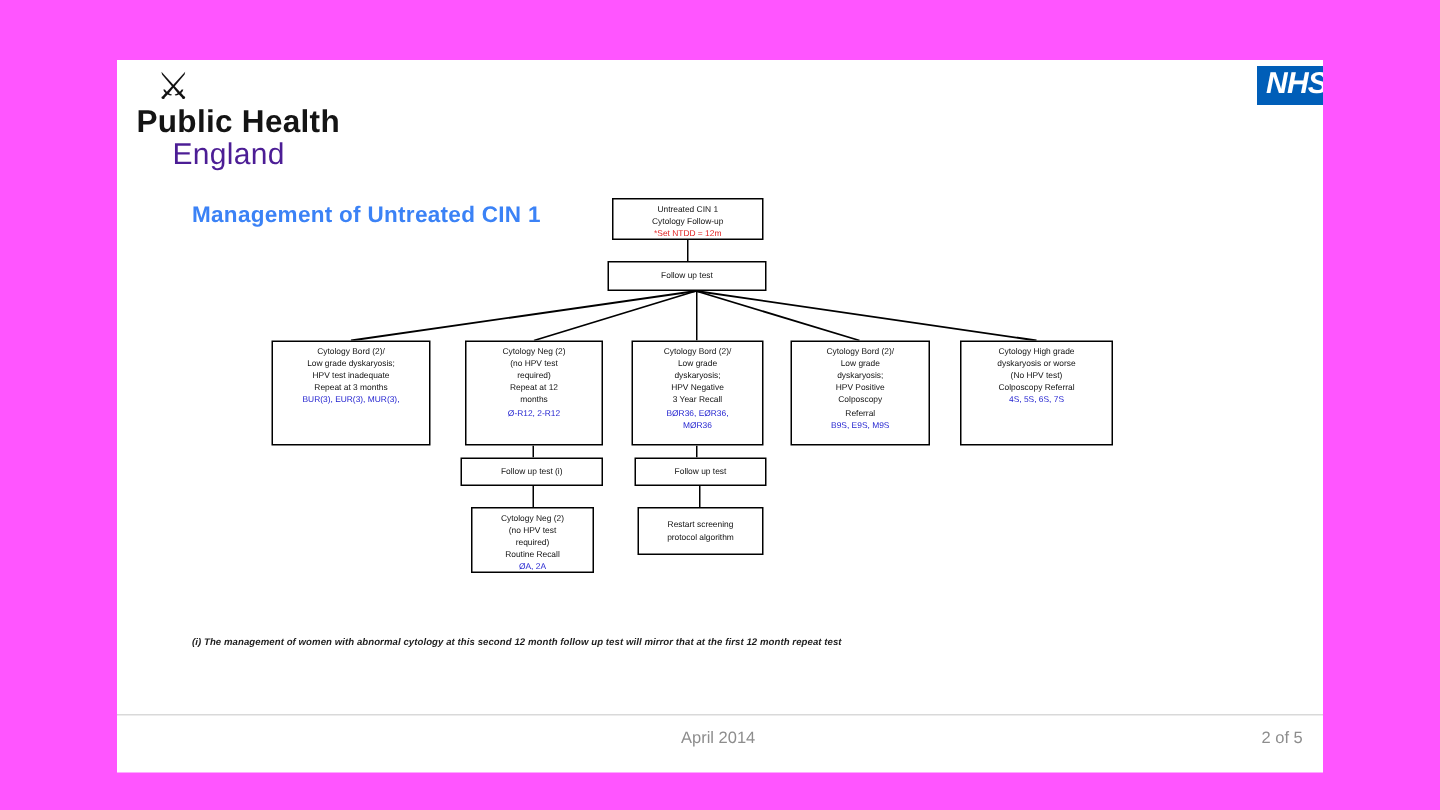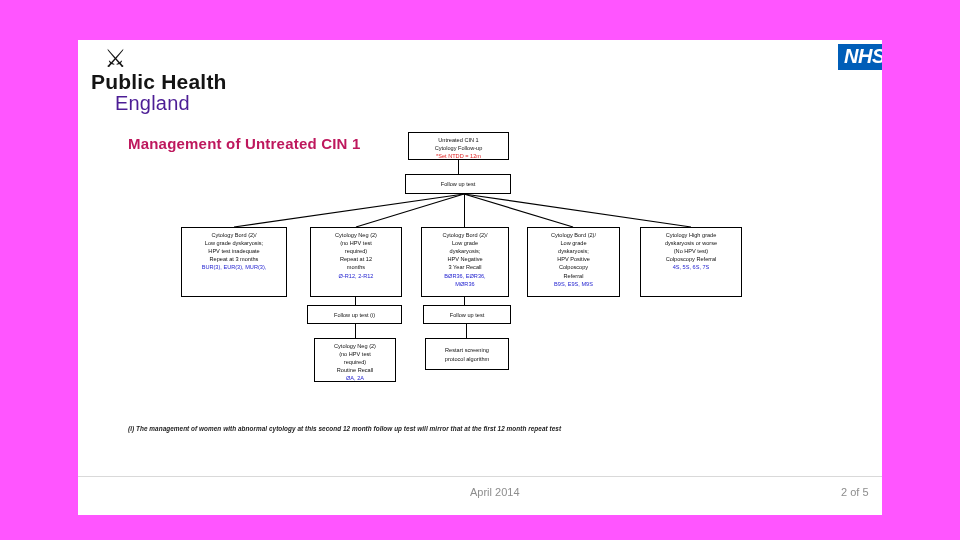--- a/index.html
+++ b/index.html
@@ -43,21 +43,21 @@
   }
   .csp{
     position:absolute;left:536px;top:28px;
     font-size:17px;font-weight:bold;font-style:italic;color:#1b1b1b;
     white-space:nowrap;letter-spacing:.2px;
   }
 
   
   .diagram-title{
     position:absolute;left:50px;top:95px;
-    font-size:15px;font-weight:bold;color:#be185d;
+    font-size:15px;font-weight:bold;color:#3b82f6;
     white-space:nowrap;letter-spacing:.2px;
   }
 
   
   .box{
     position:absolute;
     border:1.4px solid #000;
     background:#fff;
     box-sizing:border-box;
     text-align:center;
@@ -105,21 +105,21 @@
   .footnote{
     position:absolute;left:50px;top:385px;width:700px;
     font-size:6.4px;font-style:italic;font-weight:bold;color:#1d1d1d;
     white-space:nowrap;letter-spacing:.05px;
   }
   .footer-rule{
     position:absolute;left:0px;top:436px;width:804px;height:1px;
     background:#d9d9d9;
   }
   .footer-date{
-    position:absolute;left:392px;top:446px;
+    position:absolute;left:376px;top:446px;
     font-size:11px;color:#8d8d8d;white-space:nowrap;
   }
   .footer-page{
     position:absolute;left:763px;top:446px;
     font-size:11px;color:#8d8d8d;white-space:nowrap;
   }
 </style>
 </head>
 <body>
 

